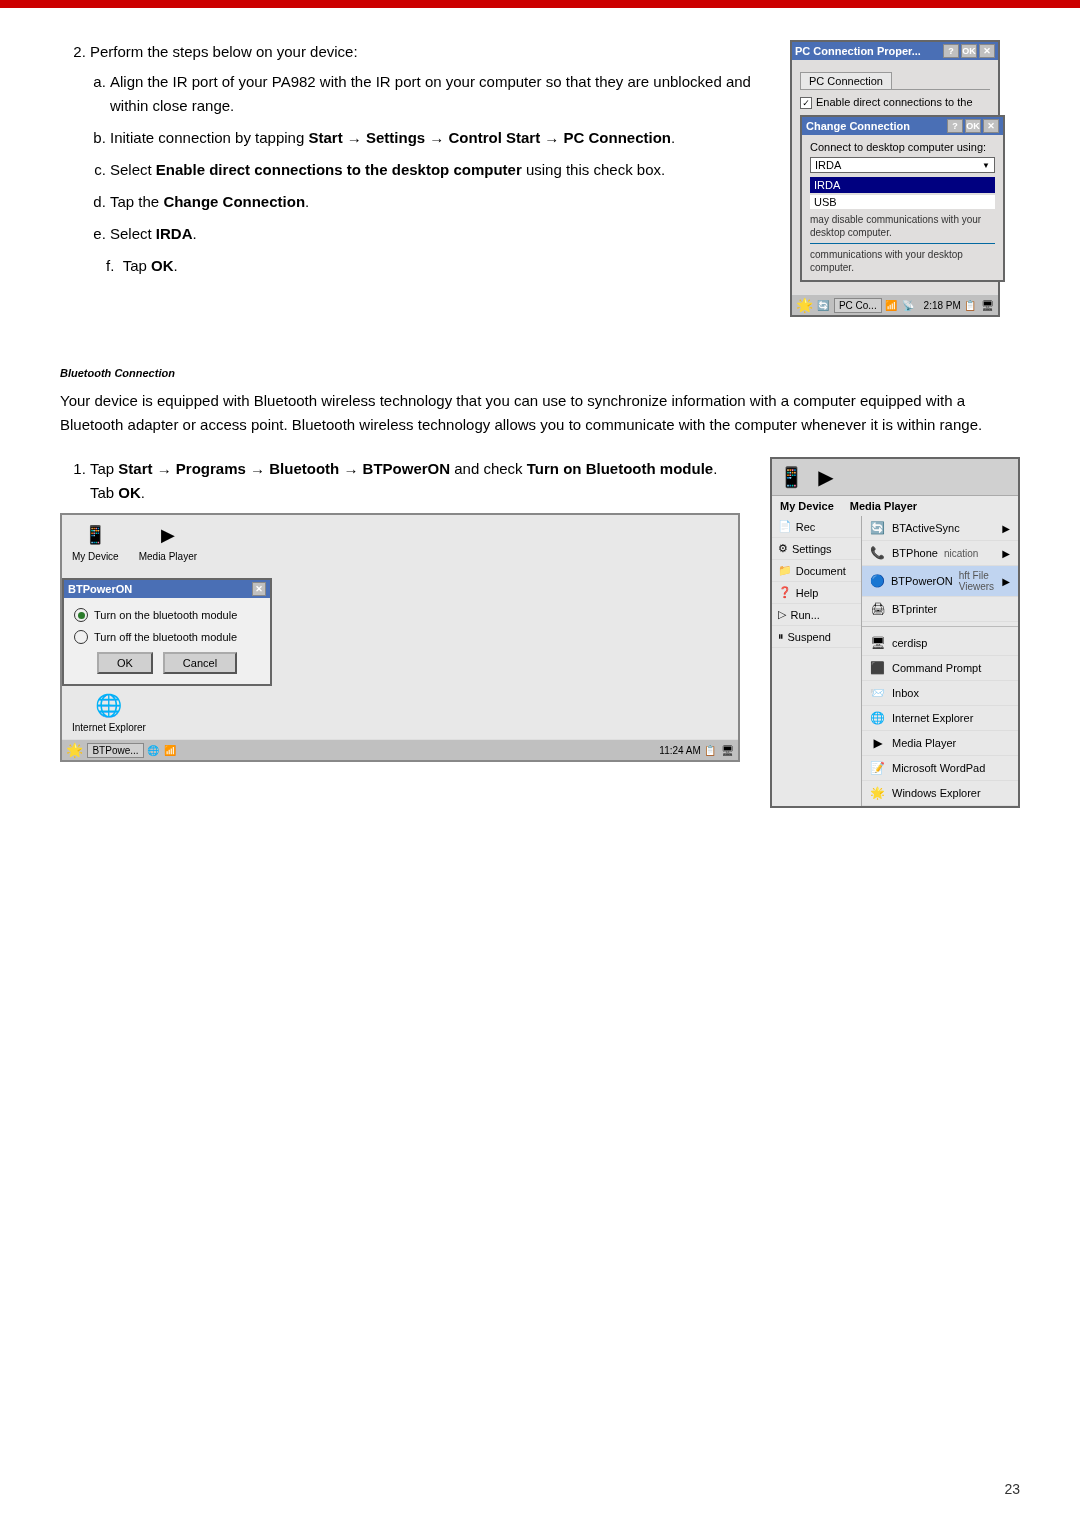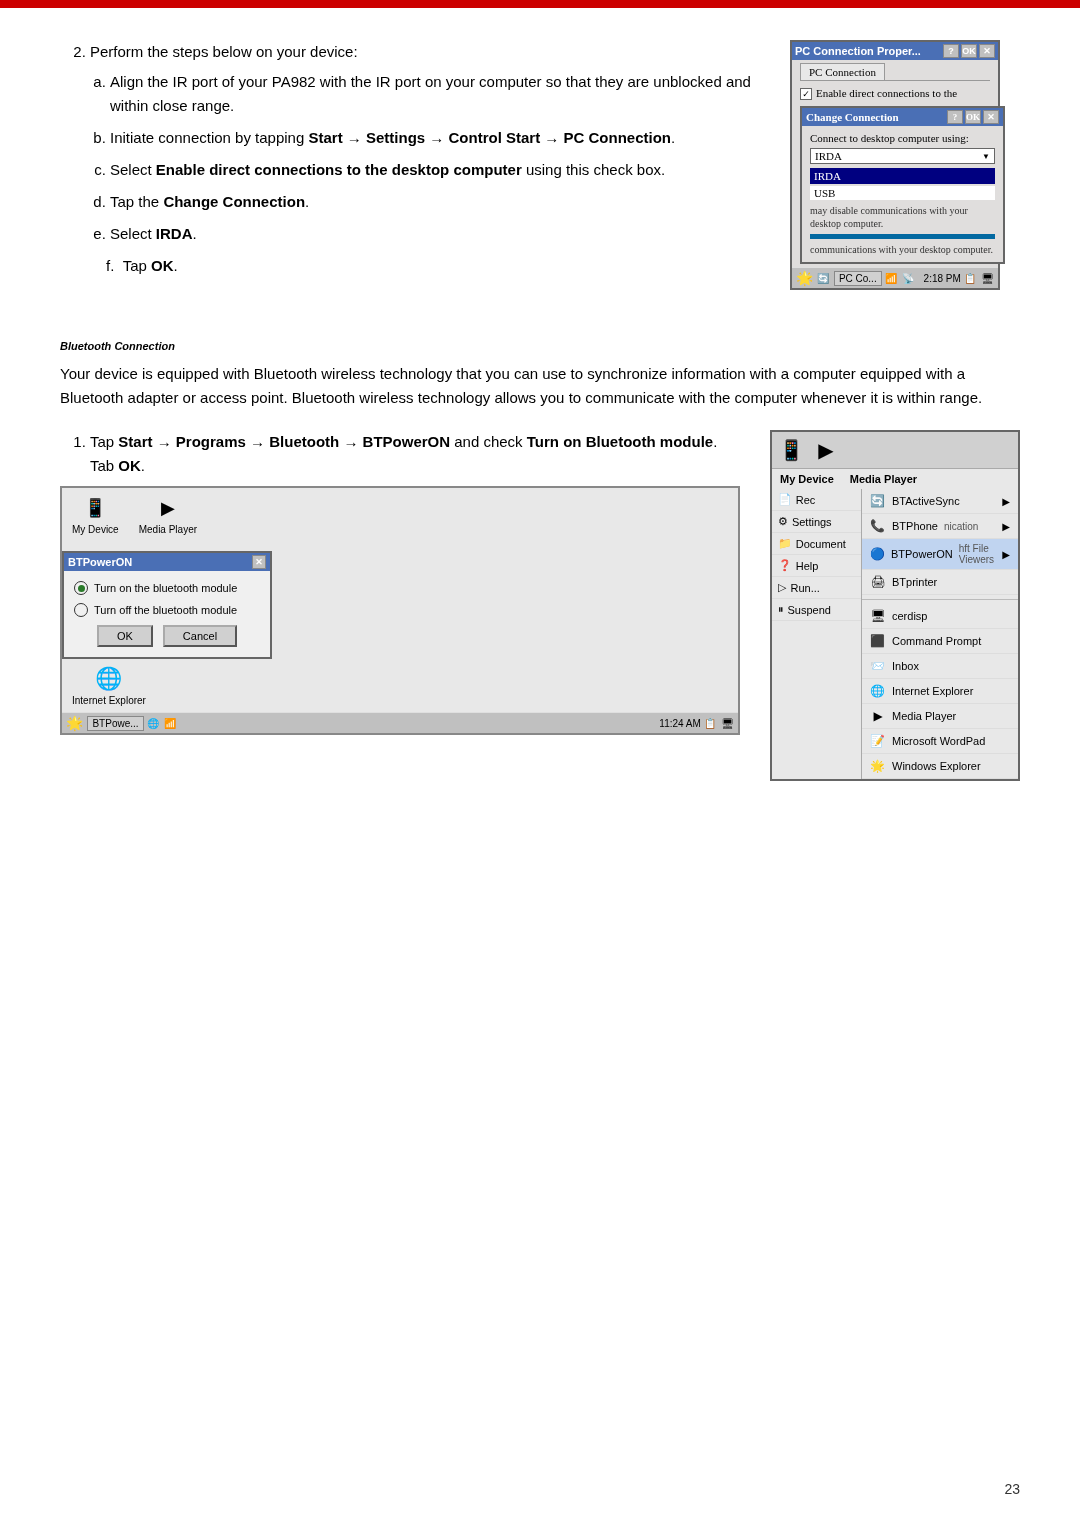--- a/index.html
+++ b/index.html
@@ -90,22 +90,21 @@
       background: #c0c0c0;
       border: 1px solid #888;
       font-size: 9px;
       display: flex;
       align-items: center;
       justify-content: center;
       cursor: pointer;
     }
 
     .pc-window-body {
-      padding: 3px 8px;
-      font-family: Liberation Serif, serif;
+      padding: 12px 8px;
     }
 
     .tab-bar {
       display: flex;
       border-bottom: 1px solid #999;
       margin-bottom: 6px;
     }
 
     .tab-item {
       padding: 2px 8px;
@@ -207,21 +206,21 @@
       color: #333;
       margin-top: 4px;
       line-height: 1.3;
     }
 
     .inner-text {
       font-size: 10px;
       color: #333;
       margin-top: 4px;
       line-height: 1.3;
-      border-top: 5px solid #0369a1;
+      border-top: 1px solid #0369a1;
       padding-top: 4px;
     }
 
     
     .taskbar {
       background: #c0c0c0;
       border-top: 1px solid #dfdfdf;
       padding: 2px 4px;
       display: flex;
       align-items: center;

